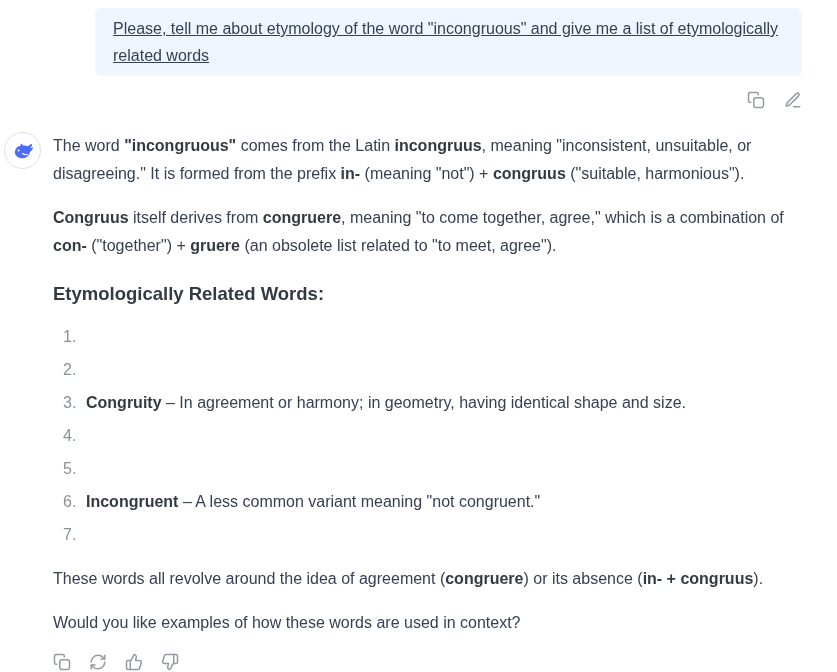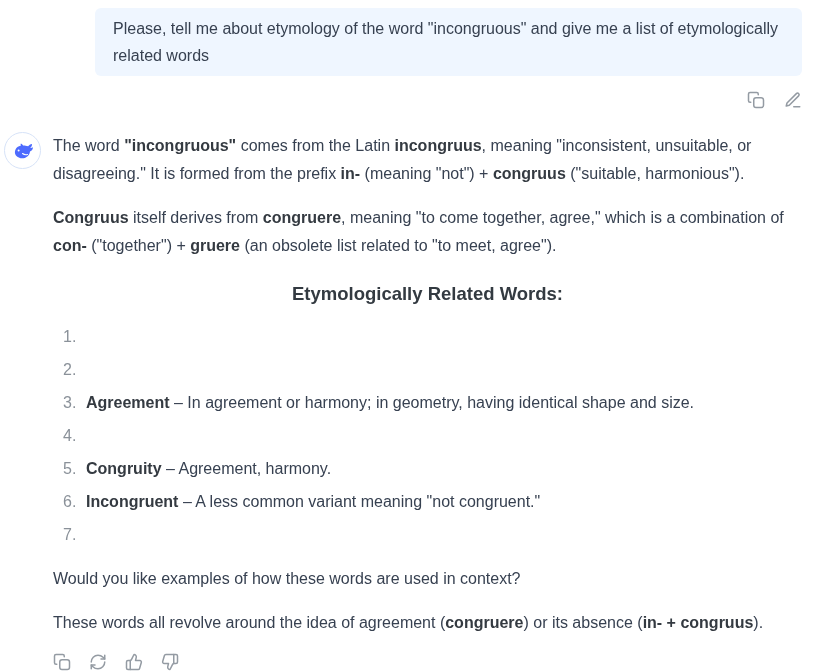--- a/index.html
+++ b/index.html
@@ -17,20 +17,21 @@
   
   .user-msg-row { display: flex; justify-content: flex-end; }
   .user-bubble {
     background: #eff6ff;
     border-radius: 6px;
     padding: 7px 18px;
     max-width: 707px;
     font-size: 16px;
     line-height: 27px;
     color: #374151;
+    text-decoration: underline;
   }
   .user-actions {
     display: flex;
     justify-content: flex-end;
     align-items: center;
     gap: 19px;
     margin-top: 15px;
     height: 18px;
   }
   .icon-btn {
@@ -68,21 +69,20 @@
     padding-top: 2px;
   }
   .content p { margin: 0 0 16px 0; }
   .content b { font-weight: bold; color: #343a41; }
   .content h3 {
     font-size: 18.5px;
     line-height: 24px;
     font-weight: bold;
     color: #333a41;
     margin: 22px 0 17px 0;
-    text-align: center;
   }
   .word-list { list-style: none; margin: 0 0 16px 0; padding: 0 0 0 10px; }
   .word-item { display: flex; margin-bottom: 5px; }
   .word-item .num { color: #8a9199; min-width: 23px; flex: none; }
   .assistant-actions {
     display: flex;
     align-items: center;
     gap: 18px;
     margin-top: 2px;
     height: 18px;
@@ -134,40 +134,39 @@
 
       <ol class="word-list" id="word-list">
           <li class="word-item">
             <span class="num">1.</span>
           </li>
           <li class="word-item">
             <span class="num">2.</span>
           </li>
           <li class="word-item">
             <span class="num">3.</span>
-            <span class="li-text"><b>Agreement</b><span> – In agreement or harmony; in geometry, having identical shape and size.</span></span>
+            <span class="li-text"><b>Congruity</b><span> – In agreement or harmony; in geometry, having identical shape and size.</span></span>
           </li>
           <li class="word-item">
             <span class="num">4.</span>
           </li>
           <li class="word-item">
             <span class="num">5.</span>
-            <span class="li-text"><b>Congruity</b><span> – Agreement, harmony.</span></span>
           </li>
           <li class="word-item">
             <span class="num">6.</span>
             <span class="li-text"><b>Incongruent</b><span> – A less common variant meaning "not congruent."</span></span>
           </li>
           <li class="word-item">
             <span class="num">7.</span>
           </li>
         </ol>
 
+      <p><span>These words all revolve around the idea of agreement (</span><b>congruere</b><span>) or its absence (</span><b>in- + congruus</b><span>).</span></p>
       <p>Would you like examples of how these words are used in context?</p>
-      <p><span>These words all revolve around the idea of agreement (</span><b>congruere</b><span>) or its absence (</span><b>in- + congruus</b><span>).</span></p>
 
       <div class="assistant-actions">
         <button class="icon-btn">
           <svg width="18" height="18" viewBox="0 0 24 24" fill="none" stroke="currentColor" stroke-width="2" stroke-linecap="round" stroke-linejoin="round">
             <rect x="9" y="9" width="13" height="13" rx="3"></rect>
             <path d="M5 15H4a2 2 0 0 1-2-2V4a2 2 0 0 1 2-2h9a2 2 0 0 1 2 2v1"></path>
           </svg>
         </button>
         <button class="icon-btn">
           <svg width="18" height="18" viewBox="0 0 24 24" fill="none" stroke="currentColor" stroke-width="2" stroke-linecap="round" stroke-linejoin="round">

